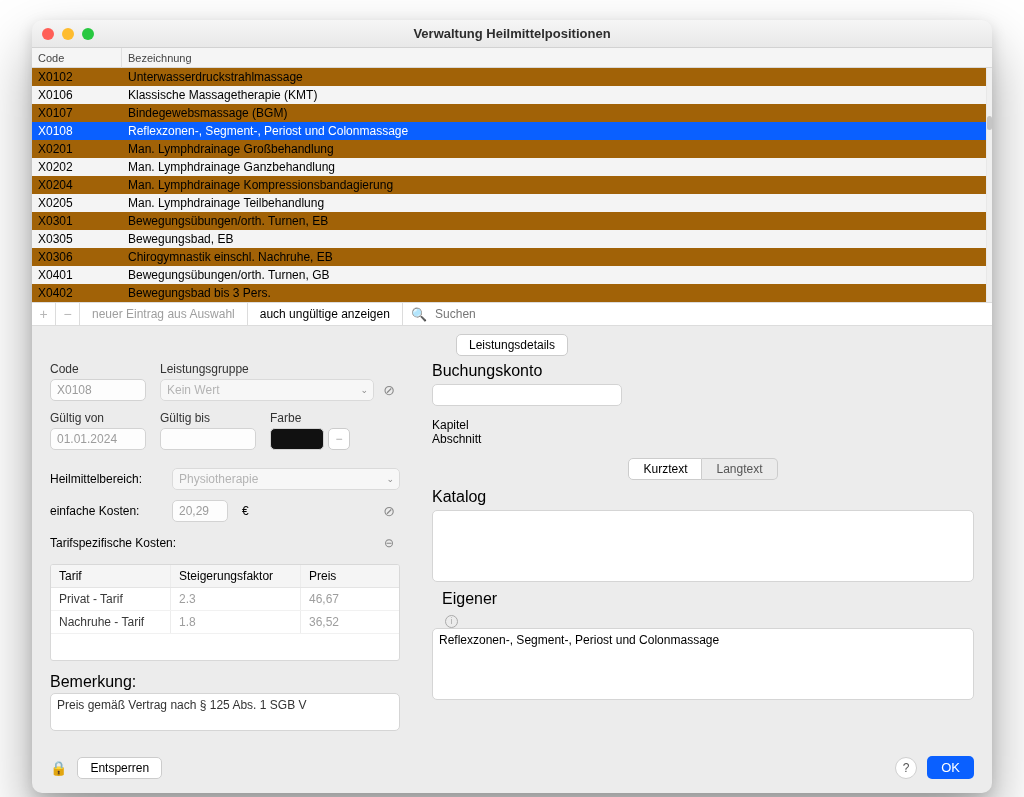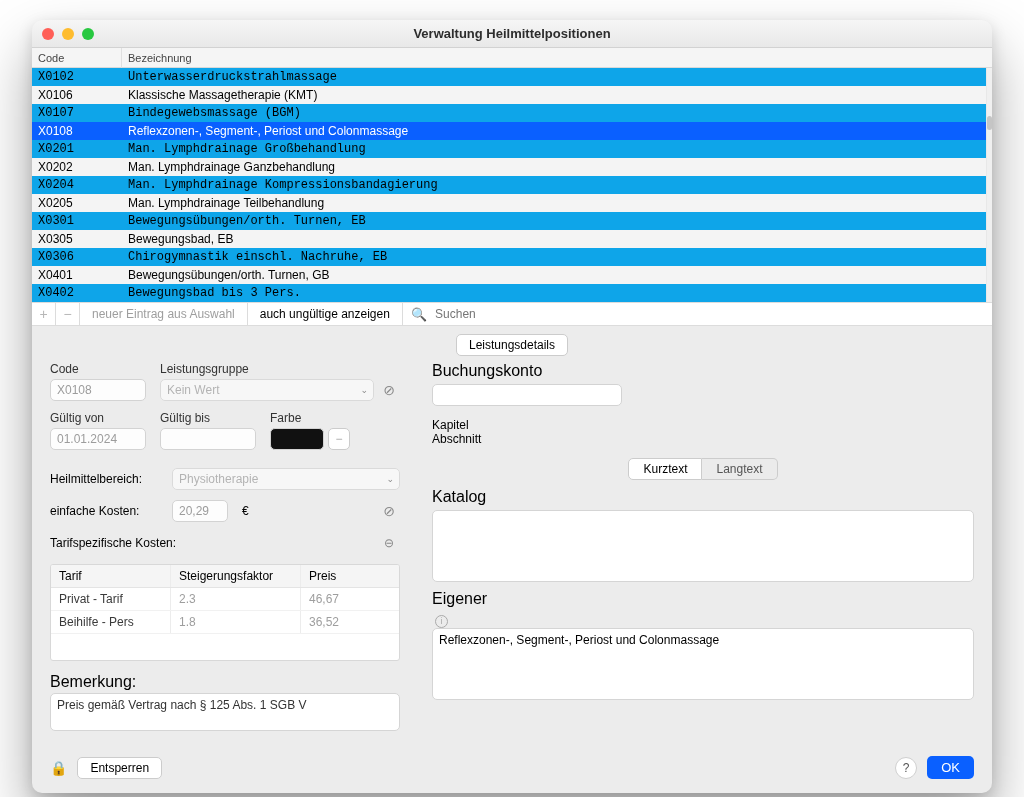--- a/index.html
+++ b/index.html
@@ -61,21 +61,21 @@
   .table-header > div:last-child { border-right: none; }
   .table-body { background: #fff; position: relative; }
   .scrollbar {
     position: absolute; right: 0; top: 0; bottom: 0; width: 6px;
     background: #f0f0f0;
     border-left: 1px solid #e8e8e8;
   }
   .scroll-thumb { position: absolute; left: 0; right: 0; top: 48px; height: 14px; border-radius: 3px; background: #c5c5c5; }
   .table-row { height: 18px; font-size: 12px; }
   .table-row > div { padding: 0 6px; white-space: nowrap; overflow: hidden; text-overflow: ellipsis; }
-  .table-row.even { background: #0ea5e9; font-family: Liberation Mono, monospace; }
+  .table-row.even { background: #a16207; }
   .table-row.odd { background: #f4f4f4; }
   .table-row.selected { background: #0a60ff; color: #fff; }
 
   .toolbar {
     display: flex;
     align-items: stretch;
     height: 24px;
     background: #fff;
     border-top: 1px solid #dcdcdc;
     border-bottom: 1px solid #dcdcdc;
@@ -379,21 +379,21 @@
             <div>Steigerungsfaktor</div>
             <div>Preis</div>
           </div>
           <div id="tarif-rows">
               <div class="tarif-row">
                 <div class="name">Privat - Tarif</div>
                 <div>2.3</div>
                 <div>46,67</div>
               </div>
               <div class="tarif-row">
-                <div class="name">Beihilfe - Pers</div>
+                <div class="name">Nachruhe - Tarif</div>
                 <div>1.8</div>
                 <div>36,52</div>
               </div>
             </div>
           <div class="tarif-blank"></div>
         </div>
 
         <div class="subhead" style="margin-top:12px;">Bemerkung:</div>
         <textarea class="txt" rows="2" style="">Preis gemäß Vertrag nach § 125 Abs. 1 SGB V</textarea>
       </div>
@@ -408,21 +408,21 @@
         <div style="display:flex; justify-content:center;">
           <div class="seg">
             <div class="seg-btn active">Kurztext</div>
             <div class="seg-btn">Langtext</div>
           </div>
         </div>
 
         <span class="lbl" style="margin-top:4px;">Katalog</span>
         <div class="textbox"></div>
 
-        <div style="margin-top:8px;">
+        <div style="margin-top:8px;margin-left:10px;">
           <span class="lbl">Eigener</span>
           <span class="info-circle">i</span>
         </div>
         <div class="textbox">Reflexzonen-, Segment-, Periost und Colonmassage</div>
       </div>
     </div>
   </div>
 
   <div class="footer">
     <span class="lock">🔒</span>

